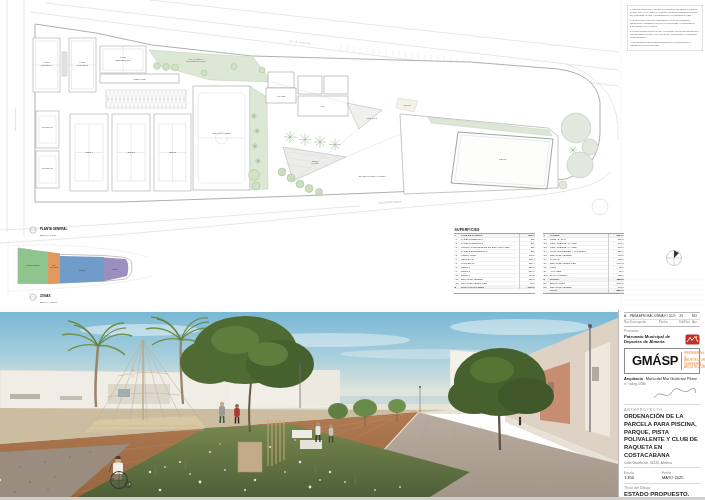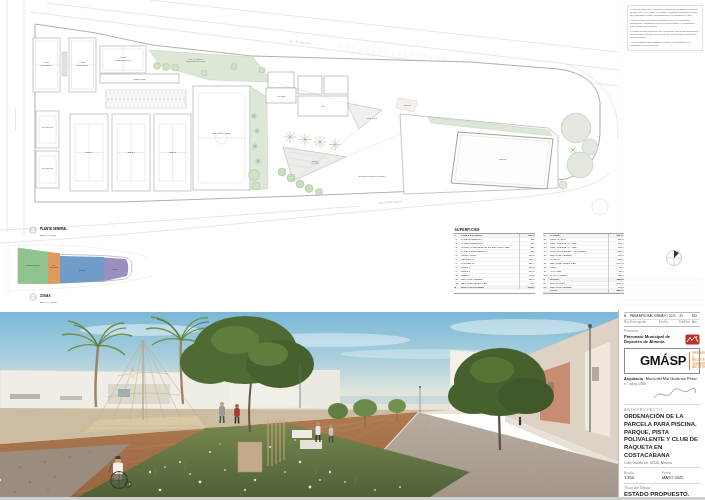--- a/index.html
+++ b/index.html
@@ -32,21 +32,21 @@
   .hr{border-top:.6px solid #d8d8d8;margin:2.5px 0;}
   .rev{font-size:3.1px;color:#444;border-top:.6px solid #bbb;border-bottom:.6px solid #bbb;padding:1px 0;}
   .rev-row{display:flex;line-height:1.6;}
   .rev-row span{overflow:hidden;white-space:nowrap;}
   .rev-row .r1{flex:0 0 6px;}.rev-row .r2{flex:1;}.rev-row .r3{flex:0 0 20px;}
   .rev-row .r4{flex:0 0 13px;}.rev-row .r5{flex:0 0 8px;}
   .rev-head{color:#888;border-top:.5px solid #ddd;}
   .slabel{font-size:3.6px;color:#8a8a8a;margin:2px 0 1px;}
   .prom{display:flex;align-items:flex-start;gap:3px;}
   .prom-name{font-size:4.2px;font-weight:bold;line-height:1.3;flex:1;}
-  .gmasp{border:.8px solid #8a8a8a;margin-top:3px;padding:2px 15px;display:flex;align-items:center;gap:3px;height:20px;}
+  .gmasp{border:.8px solid #8a8a8a;margin-top:3px;padding:2px 7px;display:flex;align-items:center;gap:3px;height:20px;}
   .gmasp-logo{font-size:13px;font-weight:800;letter-spacing:-.3px;color:#111;line-height:1;}
   .gmasp-tags{border-left:.6px solid #e87a1e;padding-left:2px;}
   .gmasp-tags div{font-size:2.6px;color:#e87a1e;line-height:1.35;letter-spacing:.2px;}
   .arch{font-size:3.8px;margin-top:3px;}
   .arch b{margin-right:2px;}
   .coleg{font-size:3.3px;color:#777;margin-top:1px;}
   .phase{font-size:3.8px;color:#999;letter-spacing:.6px;margin-top:2px;}
   .ptitle{font-size:5.9px;font-weight:bold;line-height:1.3;margin-top:1.5px;text-transform:uppercase;}
   .addr{font-size:3.3px;color:#777;margin-top:1.5px;}
   .meta{display:flex;margin-top:2.5px;}

